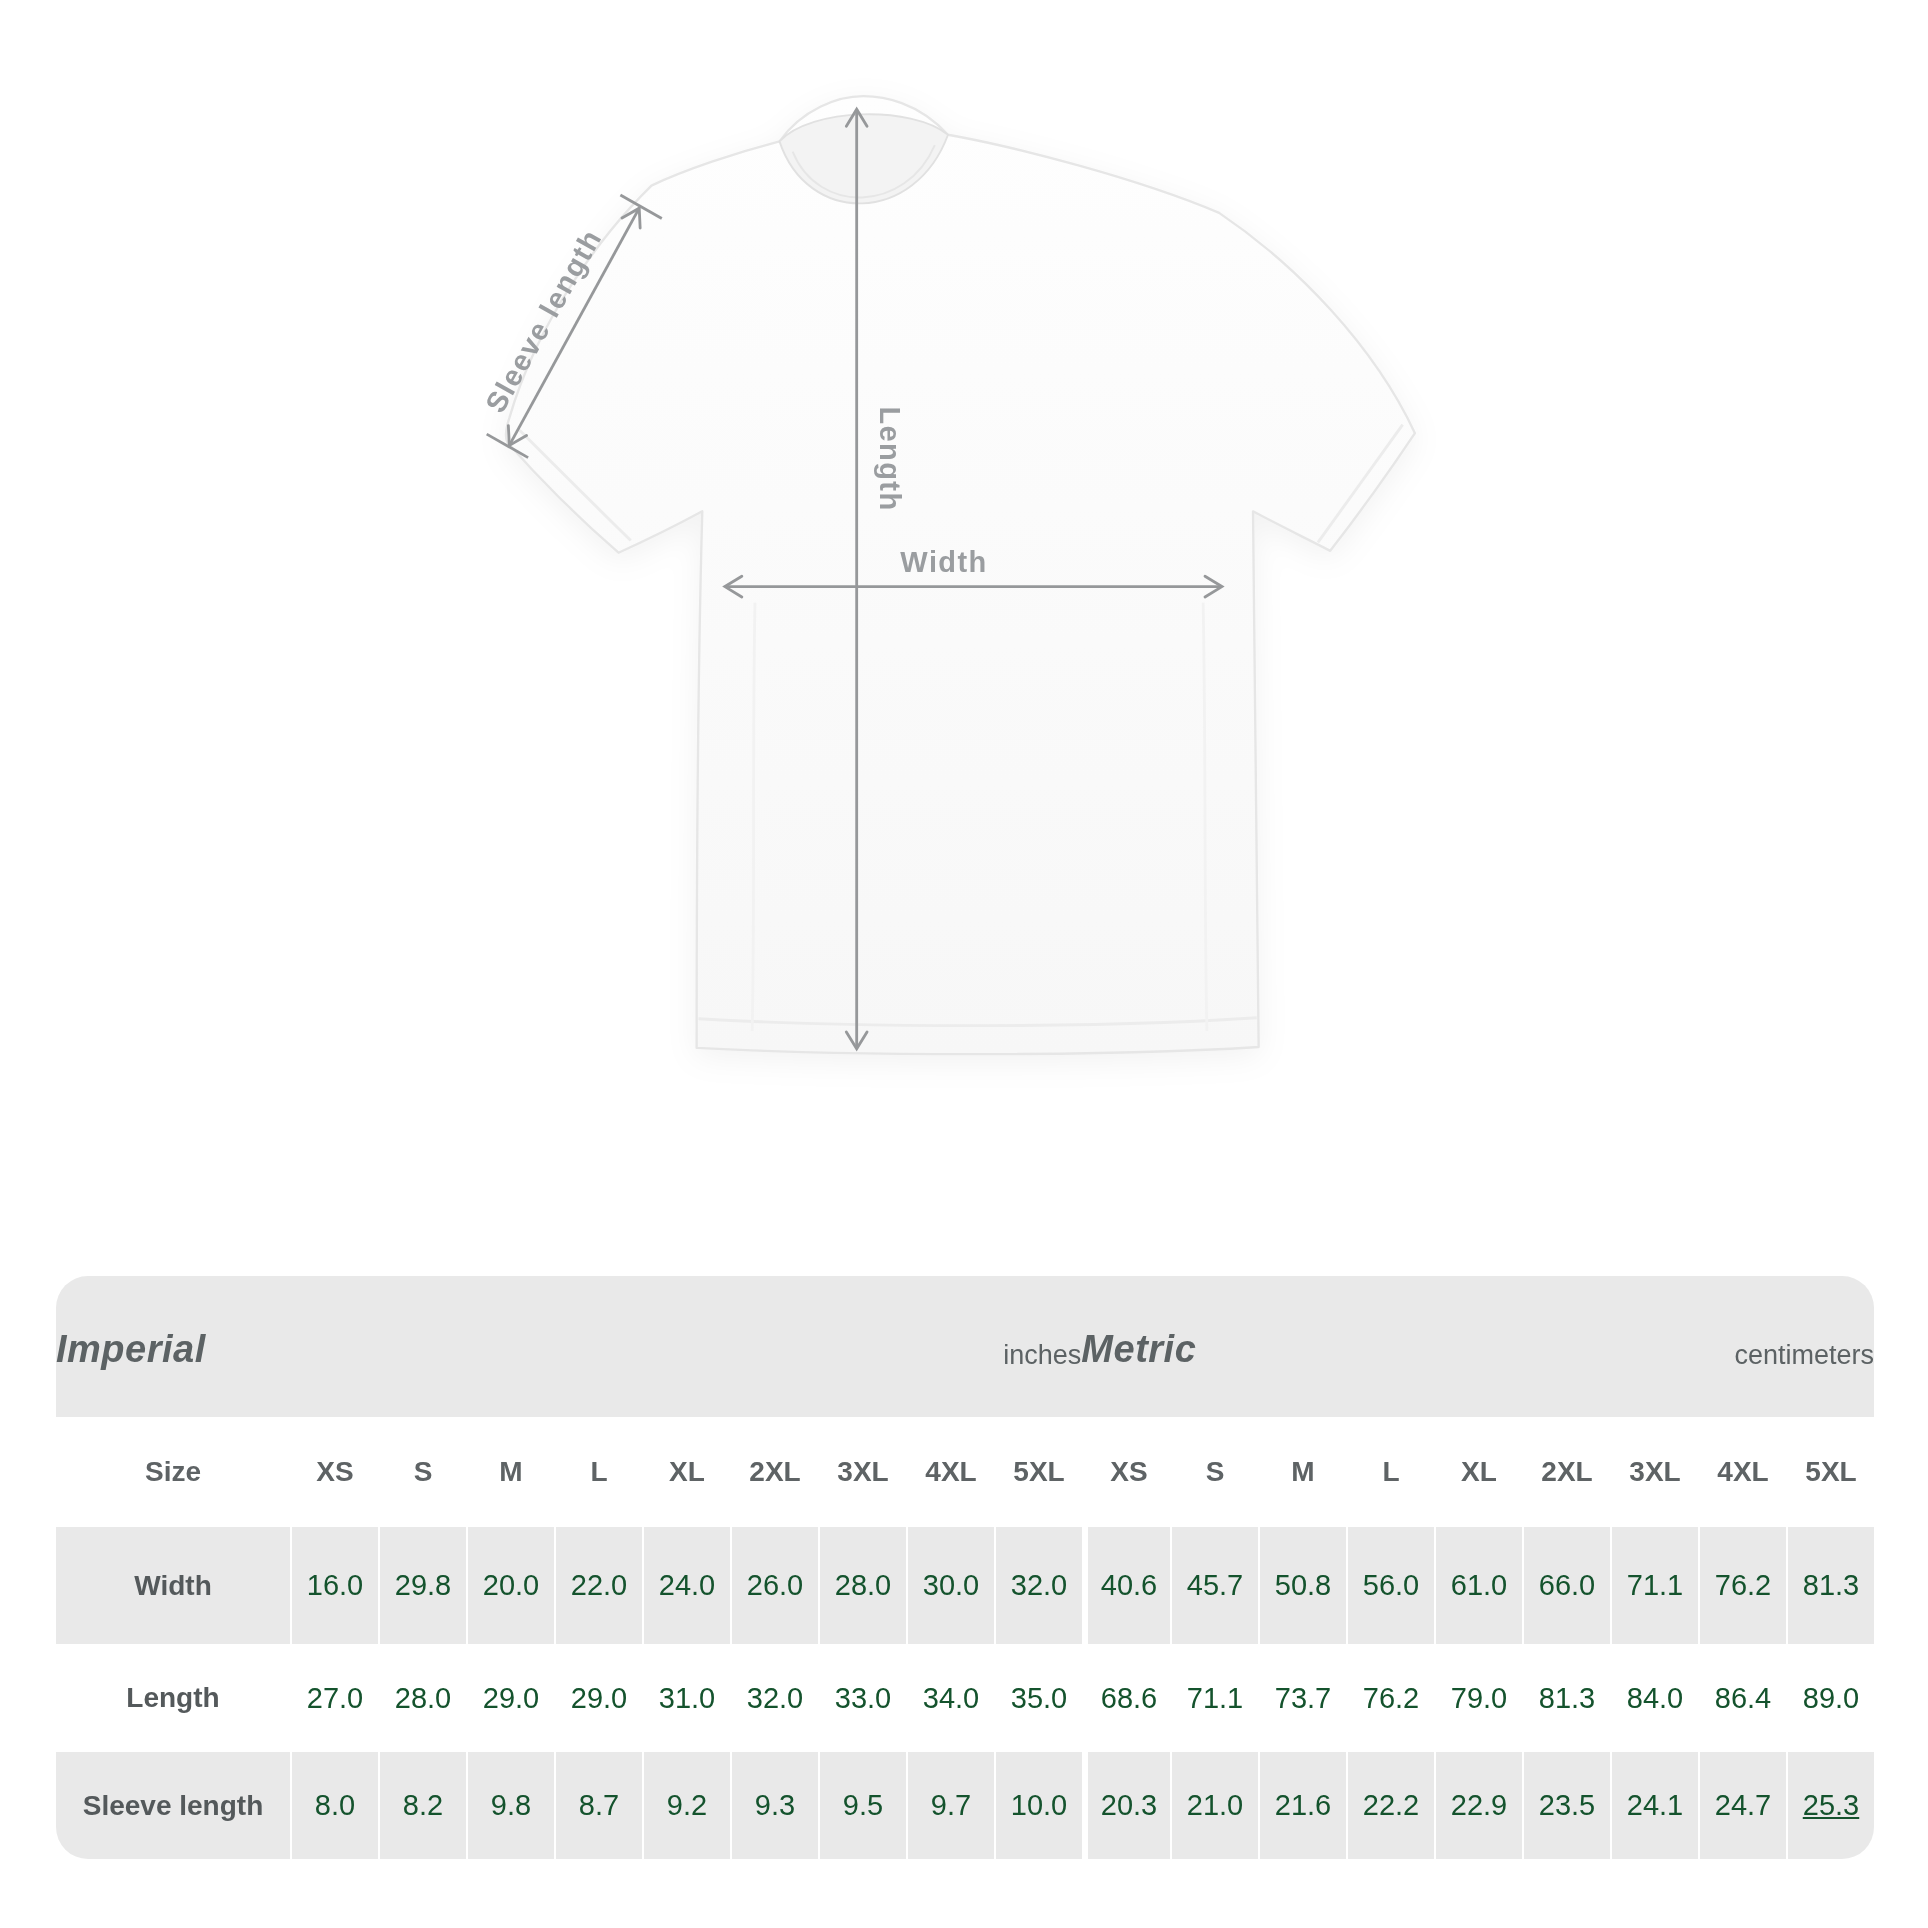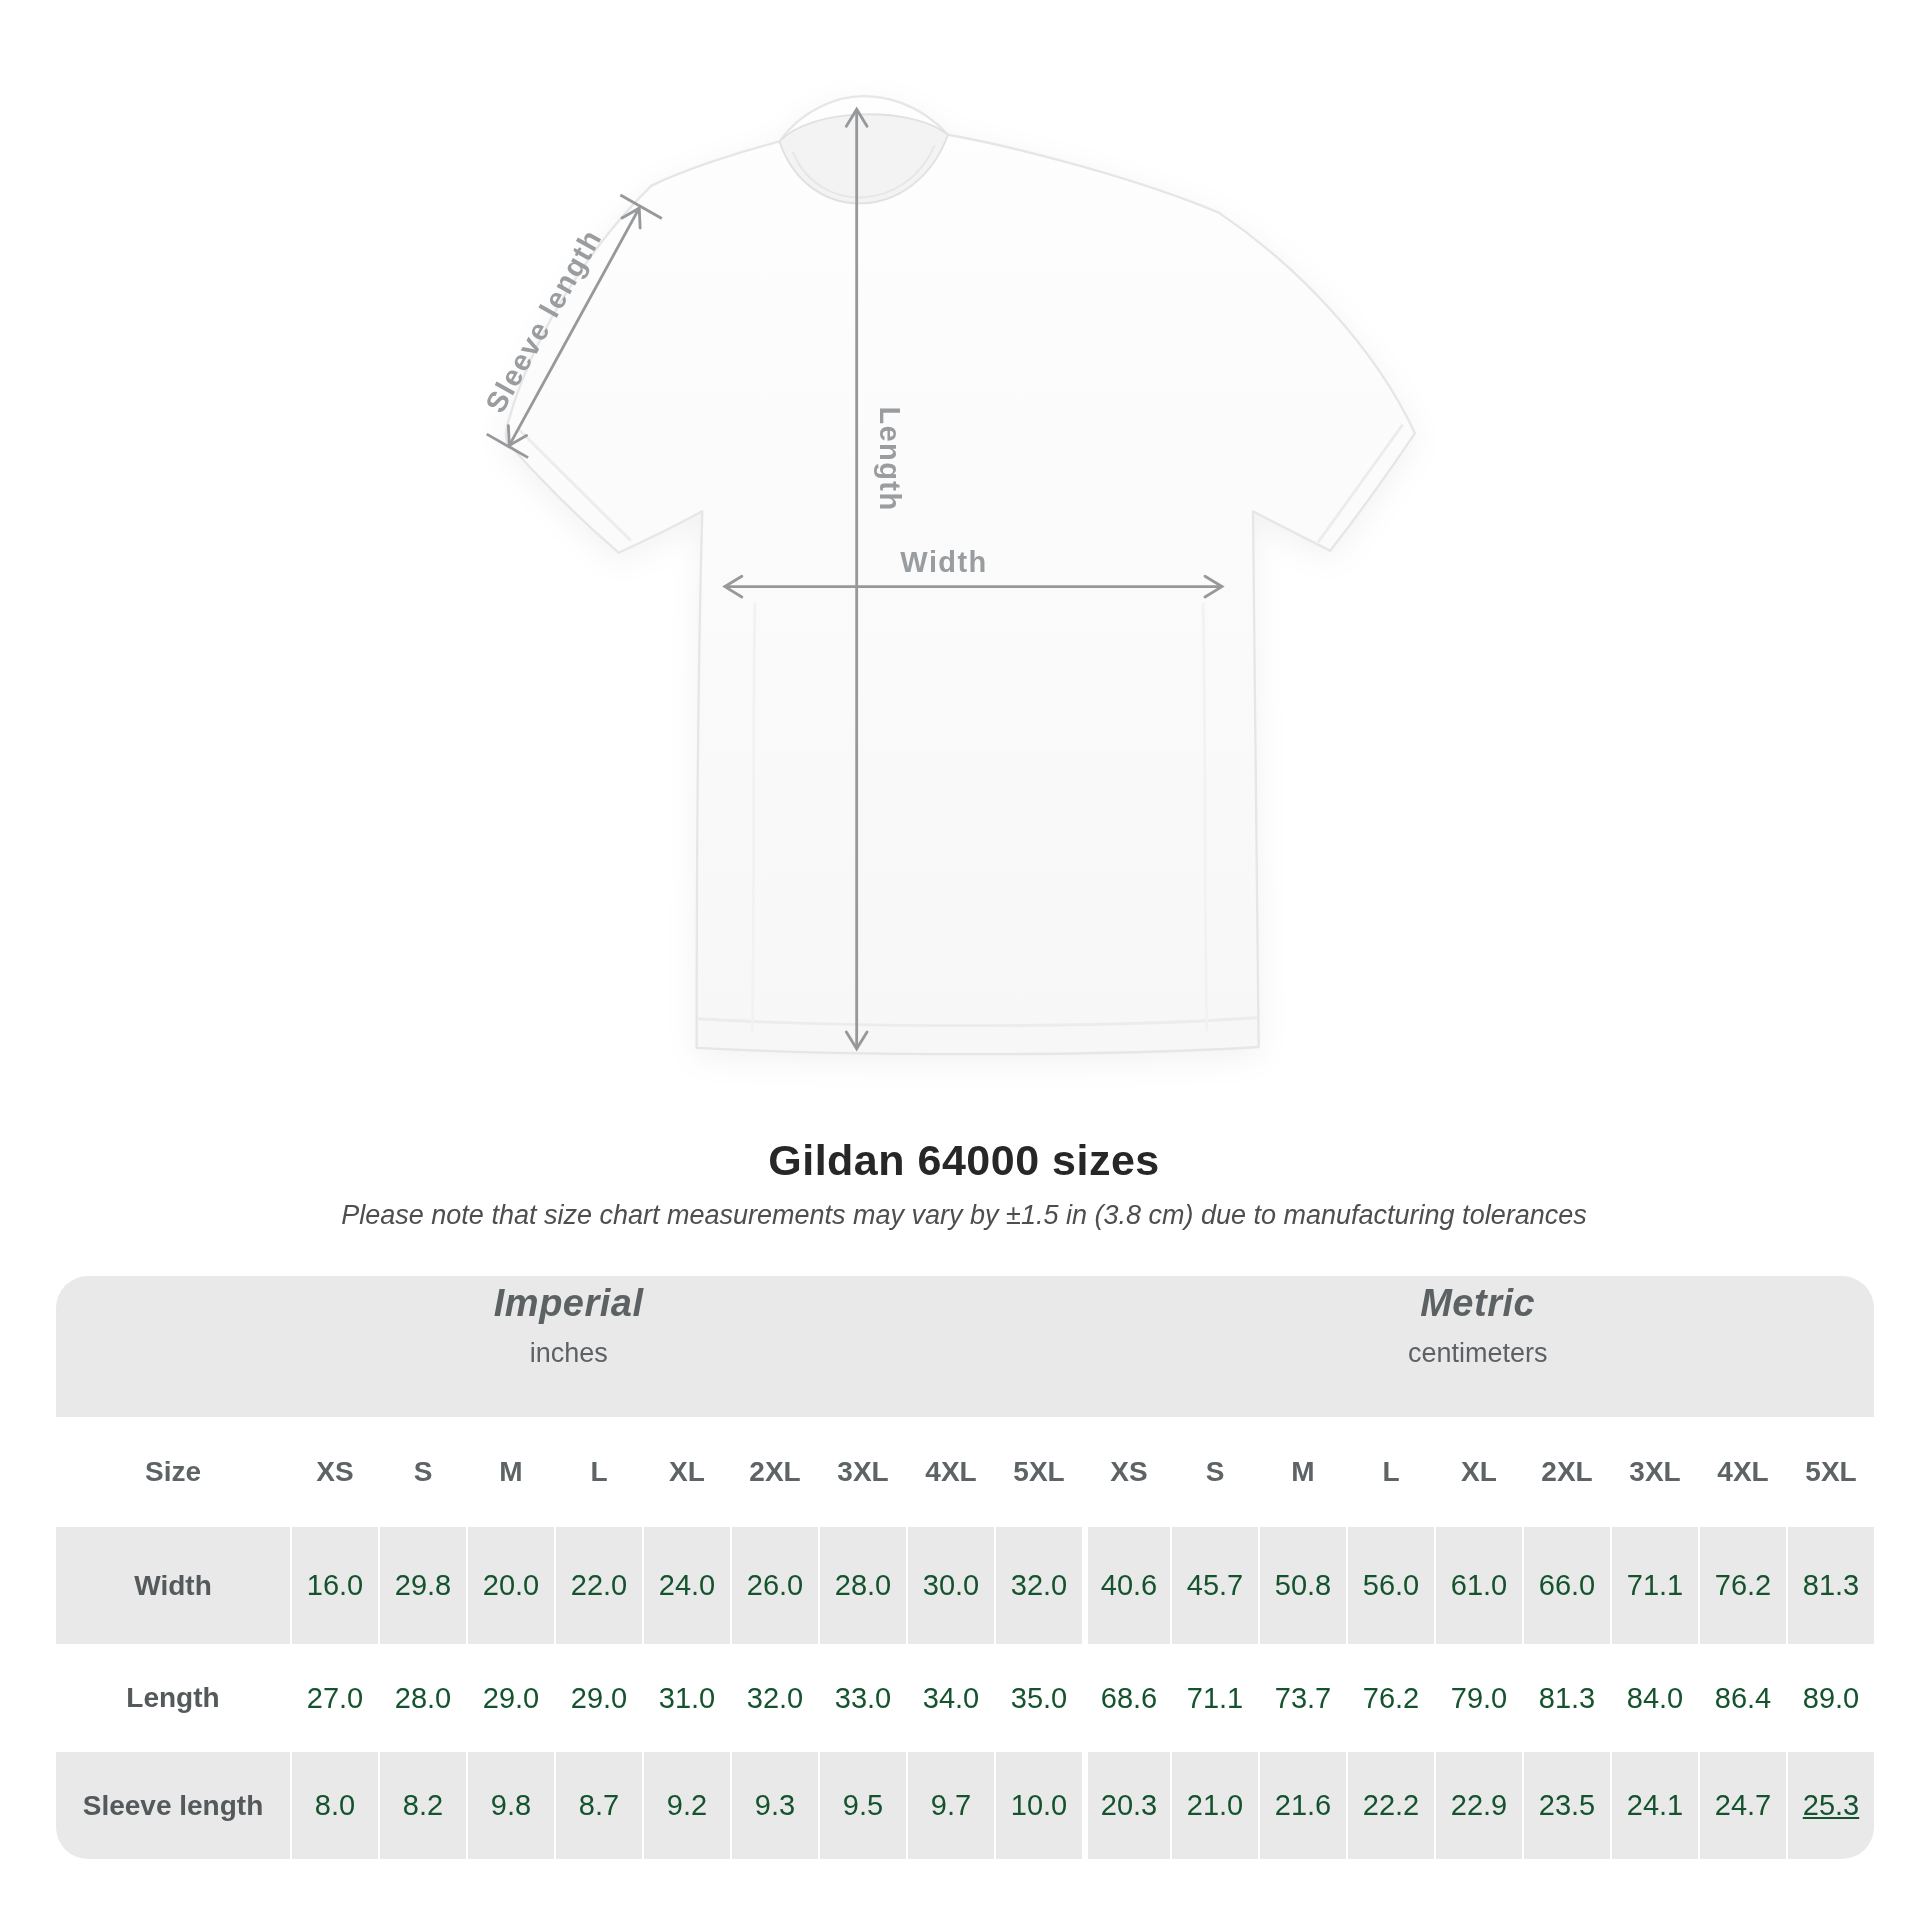--- a/index.html
+++ b/index.html
@@ -22,21 +22,21 @@
   
   .heading{position:absolute;left:0;top:1136px;width:1928px;text-align:center;}
   .heading h1{margin:0;font-size:43px;font-weight:bold;color:#272727;letter-spacing:0.5px;}
   .heading p{margin:15px 0 0 0;font-size:27px;font-style:italic;color:#4e4e4e;}
 
   
   .size-table{position:absolute;left:56px;top:1276px;width:1818px;}
   .band{
     display:flex;height:141px;background:#e9e9e9;border-radius:32px 32px 0 0;
   }
-  .band-half{display:flex;flex-direction:column;align-items:center;justify-content:flex-start;padding-top:5.6px;}
+  .band-half{display:flex;align-items:center;justify-content:space-between;padding-top:5.6px;}
   .band-half.imperial{width:56.4%;}
   .band-half.metric{width:43.6%;}
   .band-title{font-size:38px;font-weight:bold;font-style:italic;color:#5c6264;letter-spacing:0.5px;}
   .band-unit{font-size:27px;color:#5c6264;margin-top:13px;}
 
   .trow{display:grid;grid-template-columns:234px repeat(18,1fr);}
   .row-sizes{height:110px;}
   .row-0{height:117px;}
   .row-1{height:108px;}
   .row-2{height:107px;}
@@ -107,24 +107,20 @@
         <line x1="659" y1="207" x2="703" y2="232"></line>
         <line x1="517" y1="461" x2="561" y2="486"></line>
       </g>
     </svg>
 
     <div class="dim-label sleeve">Sleeve length</div>
     <div class="dim-label len">Length</div>
     <div class="dim-label wid">Width</div>
   </div>
 
-  <div class="heading">
-    <h1>Gildan 64000 sizes</h1>
-    <p>Please note that size chart measurements may vary by ±1.5 in (3.8 cm) due to manufacturing tolerances</p>
-  </div>
 
   <div class="size-table">
     <div class="band">
       <div class="band-half imperial">
         <div class="band-title">Imperial</div>
         <div class="band-unit">inches</div>
       </div>
       <div class="band-half metric">
         <div class="band-title">Metric</div>
         <div class="band-unit">centimeters</div>

